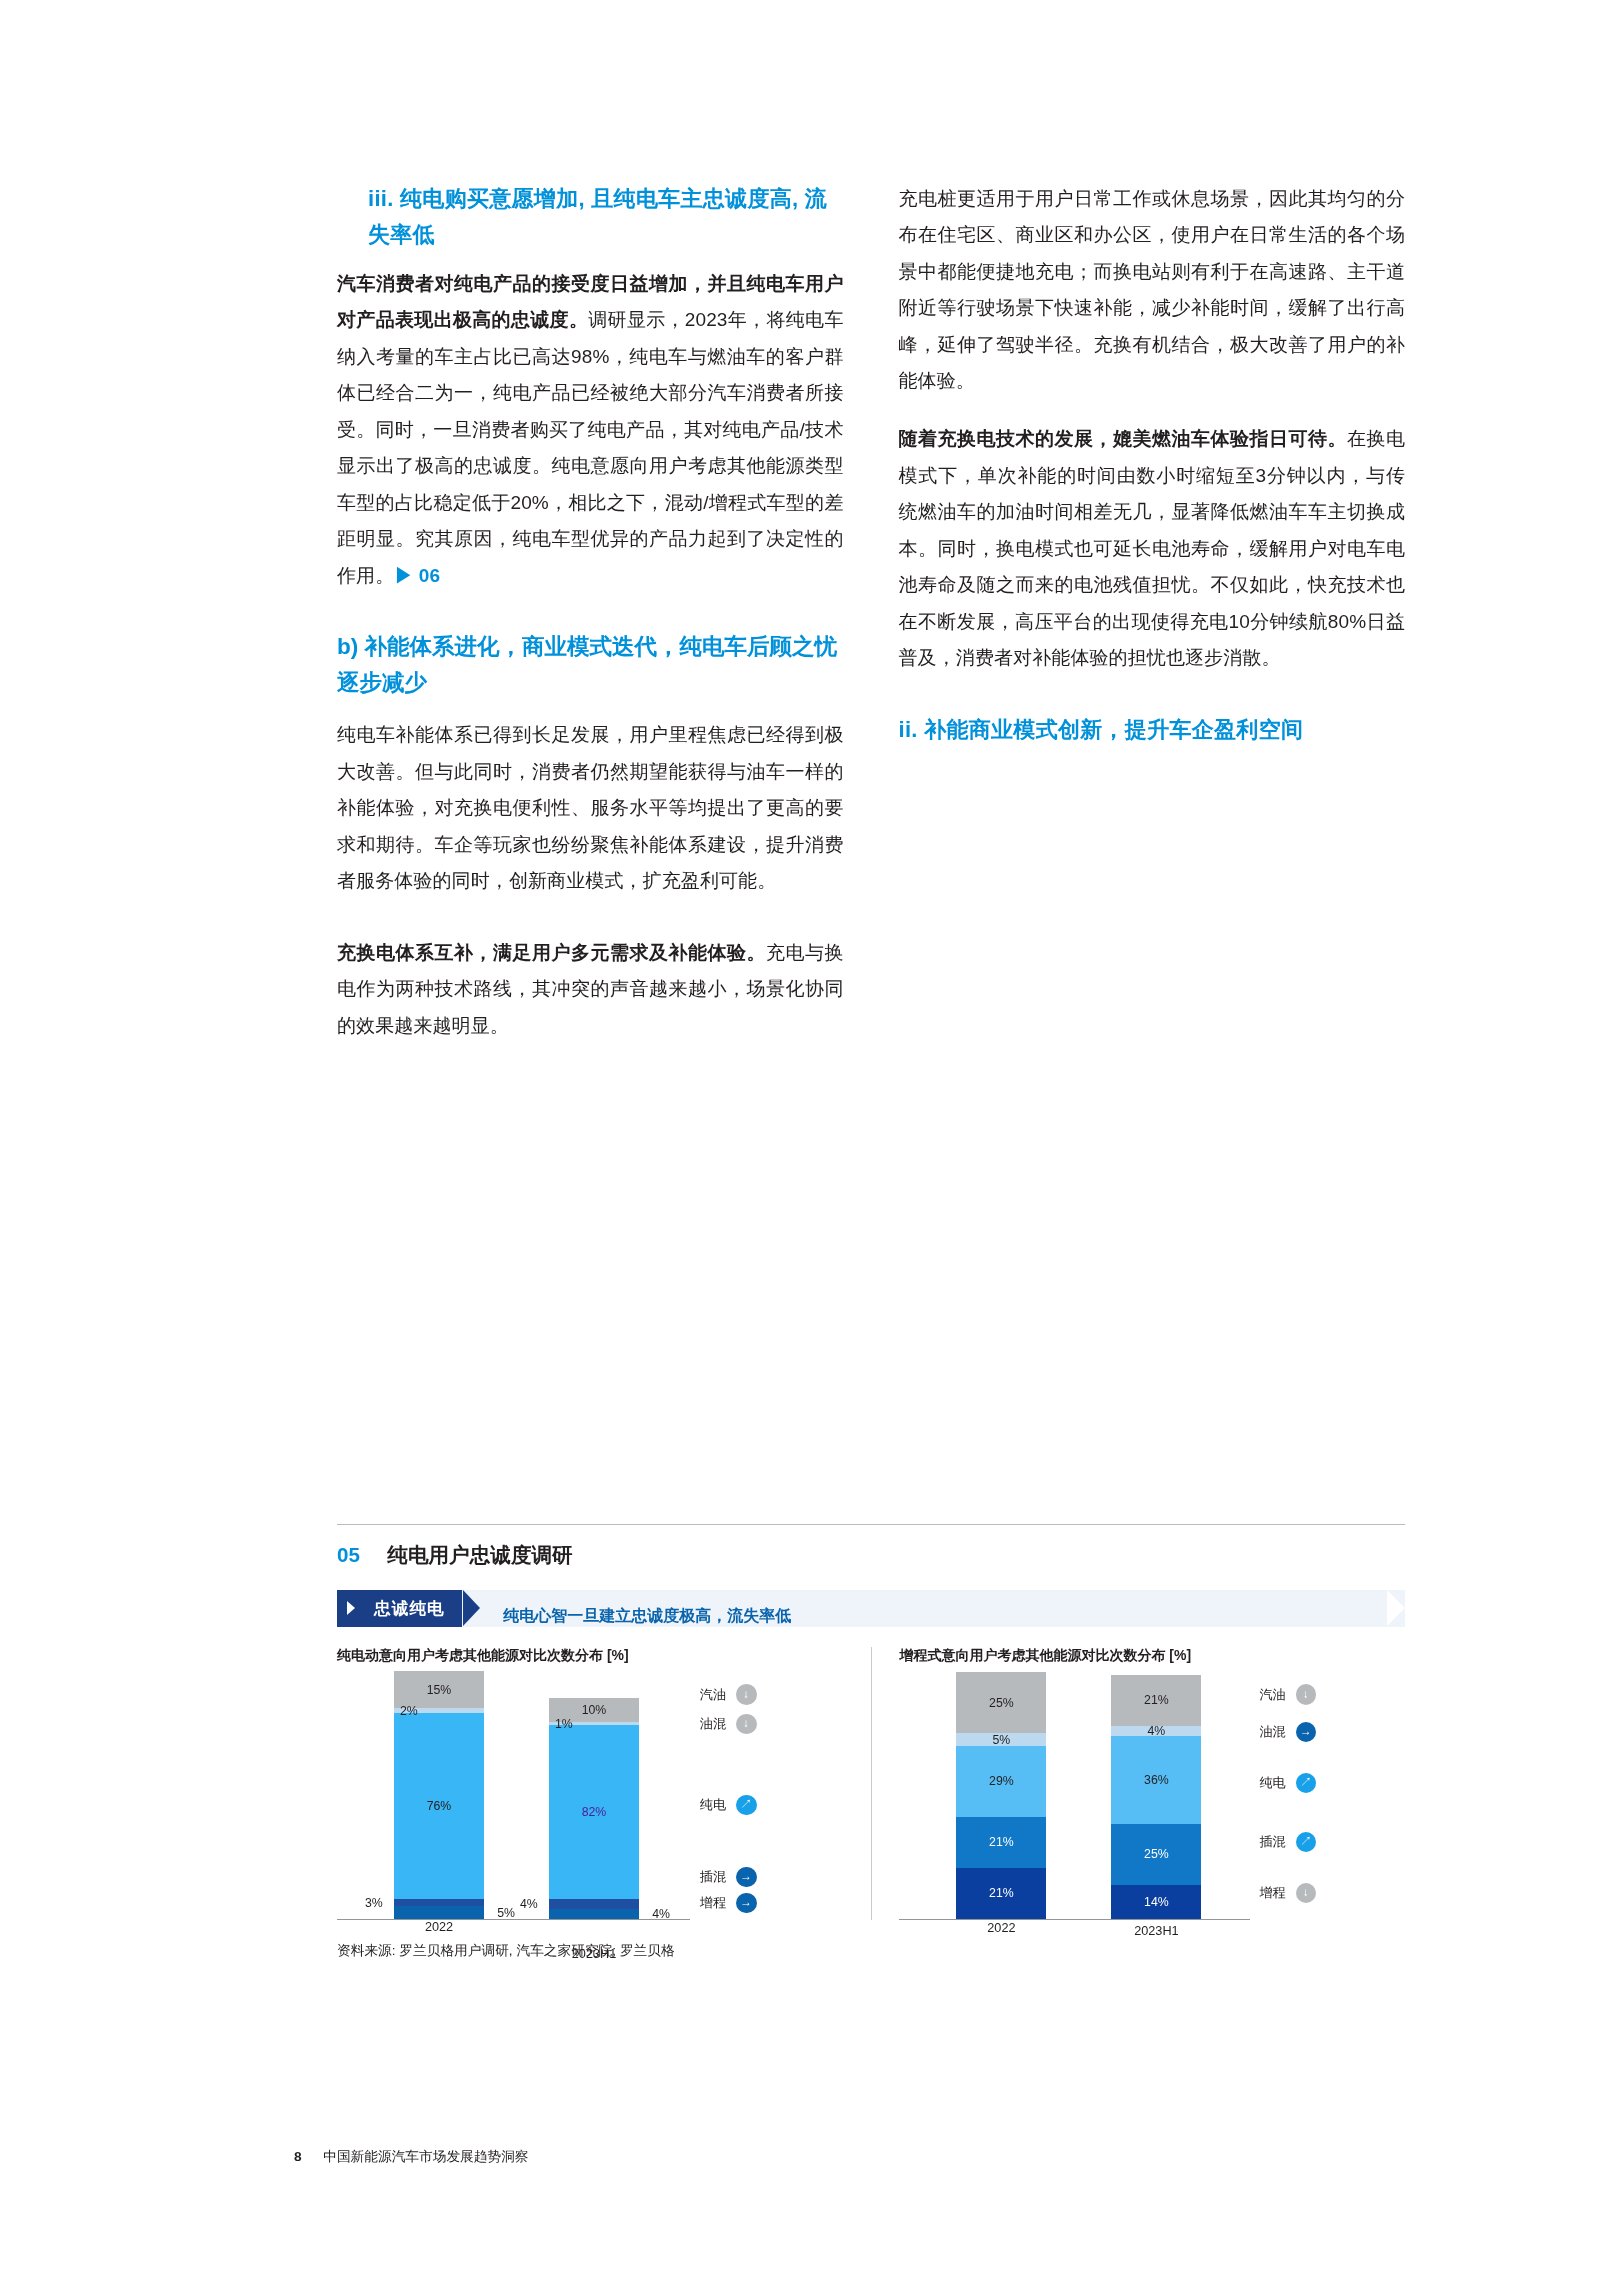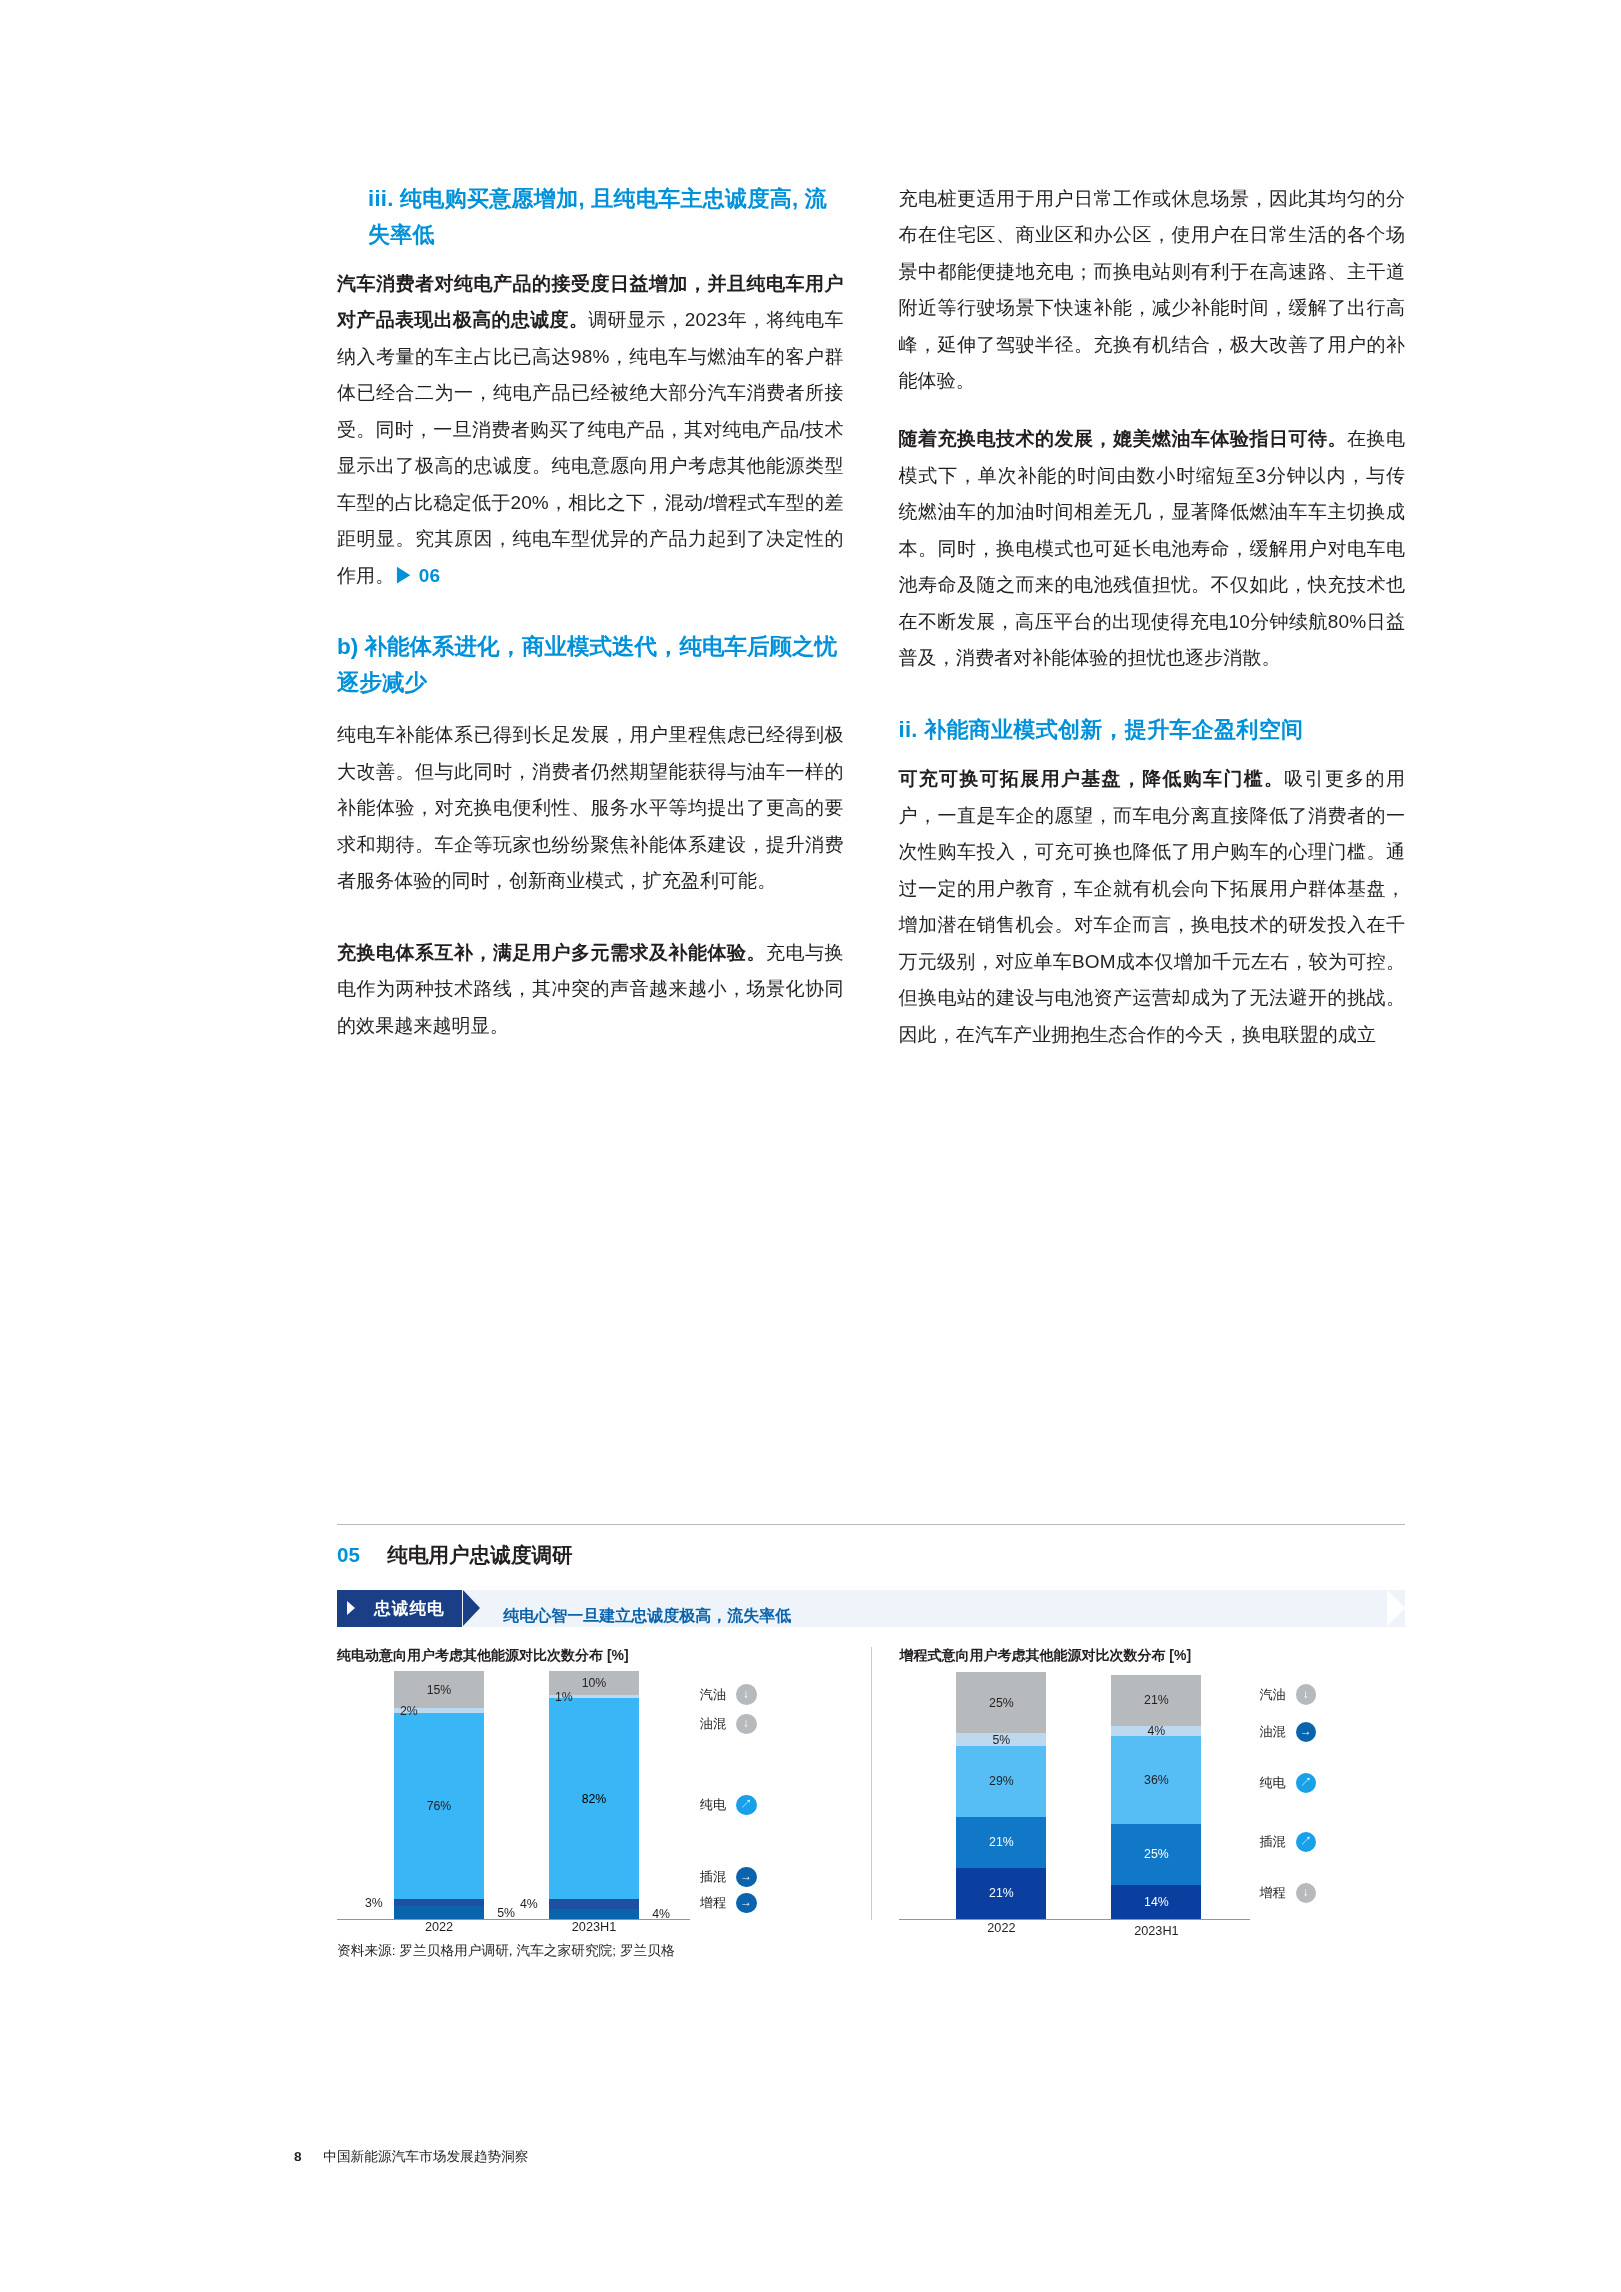--- a/index.html
+++ b/index.html
@@ -277,21 +277,20 @@
       <p class="body">纯电车补能体系已得到长足发展，用户里程焦虑已经得到极大改善。但与此同时，消费者仍然期望能获得与油车一样的补能体验，对充换电便利性、服务水平等均提出了更高的要求和期待。车企等玩家也纷纷聚焦补能体系建设，提升消费者服务体验的同时，创新商业模式，扩充盈利可能。</p>
       <div class="spacer-16"></div>
       <p class="body"><span class="b">充换电体系互补，满足用户多元需求及补能体验。</span><span>充电与换电作为两种技术路线，其冲突的声音越来越小，场景化协同的效果越来越明显。</span></p>
     </div>
 
     <div class="col">
       <p class="body">充电桩更适用于用户日常工作或休息场景，因此其均匀的分布在住宅区、商业区和办公区，使用户在日常生活的各个场景中都能便捷地充电；而换电站则有利于在高速路、主干道附近等行驶场景下快速补能，减少补能时间，缓解了出行高峰，延伸了驾驶半径。充换有机结合，极大改善了用户的补能体验。</p>
       <p class="body"><span class="b">随着充换电技术的发展，媲美燃油车体验指日可待。</span><span>在换电模式下，单次补能的时间由数小时缩短至3分钟以内，与传统燃油车的加油时间相差无几，显著降低燃油车车主切换成本。同时，换电模式也可延长电池寿命，缓解用户对电车电池寿命及随之而来的电池残值担忧。不仅如此，快充技术也在不断发展，高压平台的出现使得充电10分钟续航80%日益普及，消费者对补能体验的担忧也逐步消散。</span></p>
       <div class="spacer-16"></div>
       <h3 class="sub-head">ii. 补能商业模式创新，提升车企盈利空间</h3>
-      <p class="body"><span class="b">可充可换可拓展用户基盘，降低购车门槛。</span><span>吸引更多的用户，一直是车企的愿望，而车电分离直接降低了消费者的一次性购车投入，可充可换也降低了用户购车的心理门槛。通过一定的用户教育，车企就有机会向下拓展用户群体基盘，增加潜在销售机会。对车企而言，换电技术的研发投入在千万元级别，对应单车BOM成本仅增加千元左右，较为可控。但换电站的建设与电池资产运营却成为了无法避开的挑战。因此，在汽车产业拥抱生态合作的今天，换电联盟的成立</span></p>
     </div>
   </div>
 
   <div class="exhibit">
     <div class="exhibit-rule"></div>
     <div class="exhibit-title-row">
       <div class="exhibit-num">05</div>
       <div class="exhibit-title">纯电用户忠诚度调研</div>
     </div>
 
@@ -330,21 +329,21 @@
             </div>
 
             <div class="bar-group">
               <div class="bar">
                 <div class="seg tiny" style="height:9.8px;background:#0a63ad;">
                     <span class="lbl" style="left:auto;right:-31px;color:#231f20;">4%</span>
                   </div>
                 <div class="seg tiny" style="height:9.8px;background:#1e4fa0;">
                     <span class="lbl" style="color:#231f20;">4%</span>
                   </div>
-                <div class="seg" style="height:201px;background:#38b6f5;color:#000000;">
+                <div class="seg" style="height:174px;background:#38b6f5;color:#4c1d95;">
                     <span class="lbl">82%</span>
                   </div>
                 <div class="seg tiny" style="height:2.9px;background:#bcd9ef;">
                     <span class="lbl" style="left:5.9px;color:#231f20;">1%</span>
                   </div>
                 <div class="seg" style="height:24.5px;background:#b7babd;color:#231f20;">
                     <span class="lbl">10%</span>
                   </div>
               </div>
               <div class="x-label">2023H1</div>

